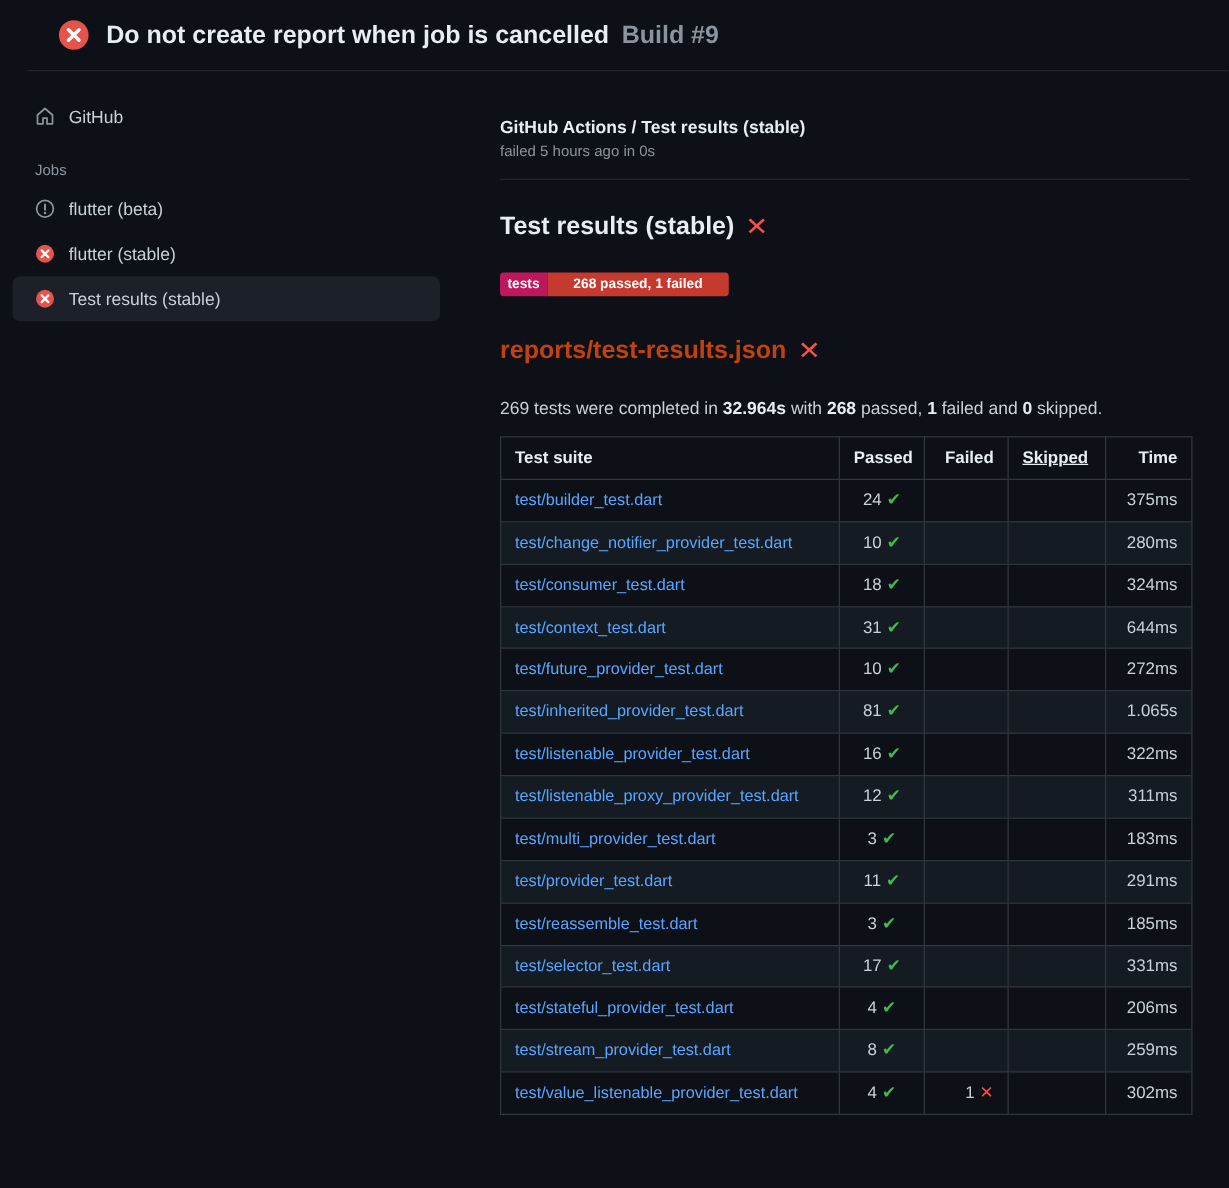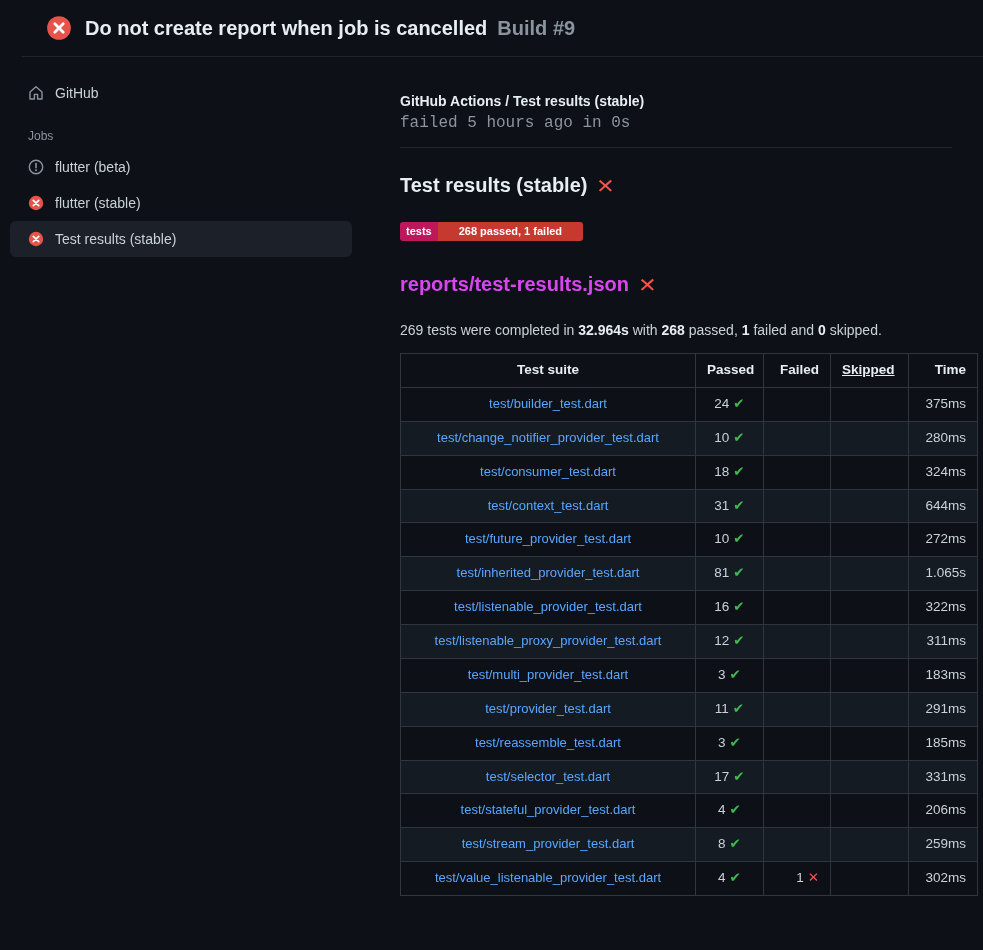--- a/index.html
+++ b/index.html
@@ -36,51 +36,51 @@
   .jobs-heading {
     margin:18px 0 6px 0; padding-left:18px;
     font-size:12px; color:#8b949e;
   }
   .st-icon { display:inline-flex; width:16px; height:16px; flex-shrink:0; }
   .st-icon svg { display:block; }
 
   
   .content { flex:1; padding:36px 31px 0 32px; min-width:0; }
   .crumb { font-size:14px; font-weight:700; color:#e6edf3; }
-  .meta { margin-top:5px; font-size:16px; color:#8b949e;font-family:Liberation Mono, monospace; }
+  .meta { margin-top:5px; font-size:12px; color:#8b949e; }
   .divider { margin-top:15px; border:none; border-top:1px solid #21262d; }
 
   .section-title {
     margin-top:26px; display:flex; align-items:center; gap:10px;
     font-size:20px; font-weight:700; color:#e6edf3;
   }
   .red-x {
     color:#f85149; font-weight:900; font-size:20px; line-height:1;
     transform:scaleX(1.12);
   }
 
   .badge { margin-top:25px; display:inline-flex; font-size:11px; font-weight:600; line-height:1; }
   .badge-label { background:#be185d; color:#ffffff; padding:4px 6px; border-radius:3px 0 0 3px; }
   .badge-value { background:#c5392f; color:#ffffff; padding:4px 21px; border-radius:0 3px 3px 0; }
 
   .report-title { margin-top:32px; display:flex; align-items:center; gap:10px; font-size:20px; }
-  .report-link { color:#d946ef; font-weight:700; text-decoration:none; }
+  .report-link { color:#c2410c; font-weight:700; text-decoration:none; }
 
   .summary-line { margin-top:26px; font-size:14px; color:#c9d1d9; }
   .summary-line strong { color:#e6edf3; }
 
   
   table.results {
     margin-top:15px; border-collapse:collapse; table-layout:fixed;
     width:553px; font-size:13.5px;
   }
   .results th, .results td { border:1px solid #30363d; padding:8px 11px; line-height:1.25; }
   .results th { color:#e6edf3; font-weight:700; }
   .results tbody tr:nth-child(even) { background:#151b23; }
-  th.col-suite, td.col-suite { text-align:center; width:295px; white-space:nowrap; overflow:hidden; }
+  th.col-suite, td.col-suite { text-align:left; width:271px; white-space:nowrap; overflow:hidden; }
   th.col-passed, td.col-passed { text-align:center; width:68px; }
   th.col-failed, td.col-failed { text-align:right; width:67px; }
   th.col-skipped, td.col-skipped { text-align:left; width:78px;text-decoration:underline; }
   th.col-time, td.col-time { text-align:right; width:69px; }
   .suite-link { color:#58a6ff; text-decoration:none; font-size:13px; }
   .count { color:#c9d1d9; }
   .mark { margin-left:4px; font-weight:700; }
   .mark.check { color:#3fb950; }
   .mark.cross { color:#f85149; }
 </style>

